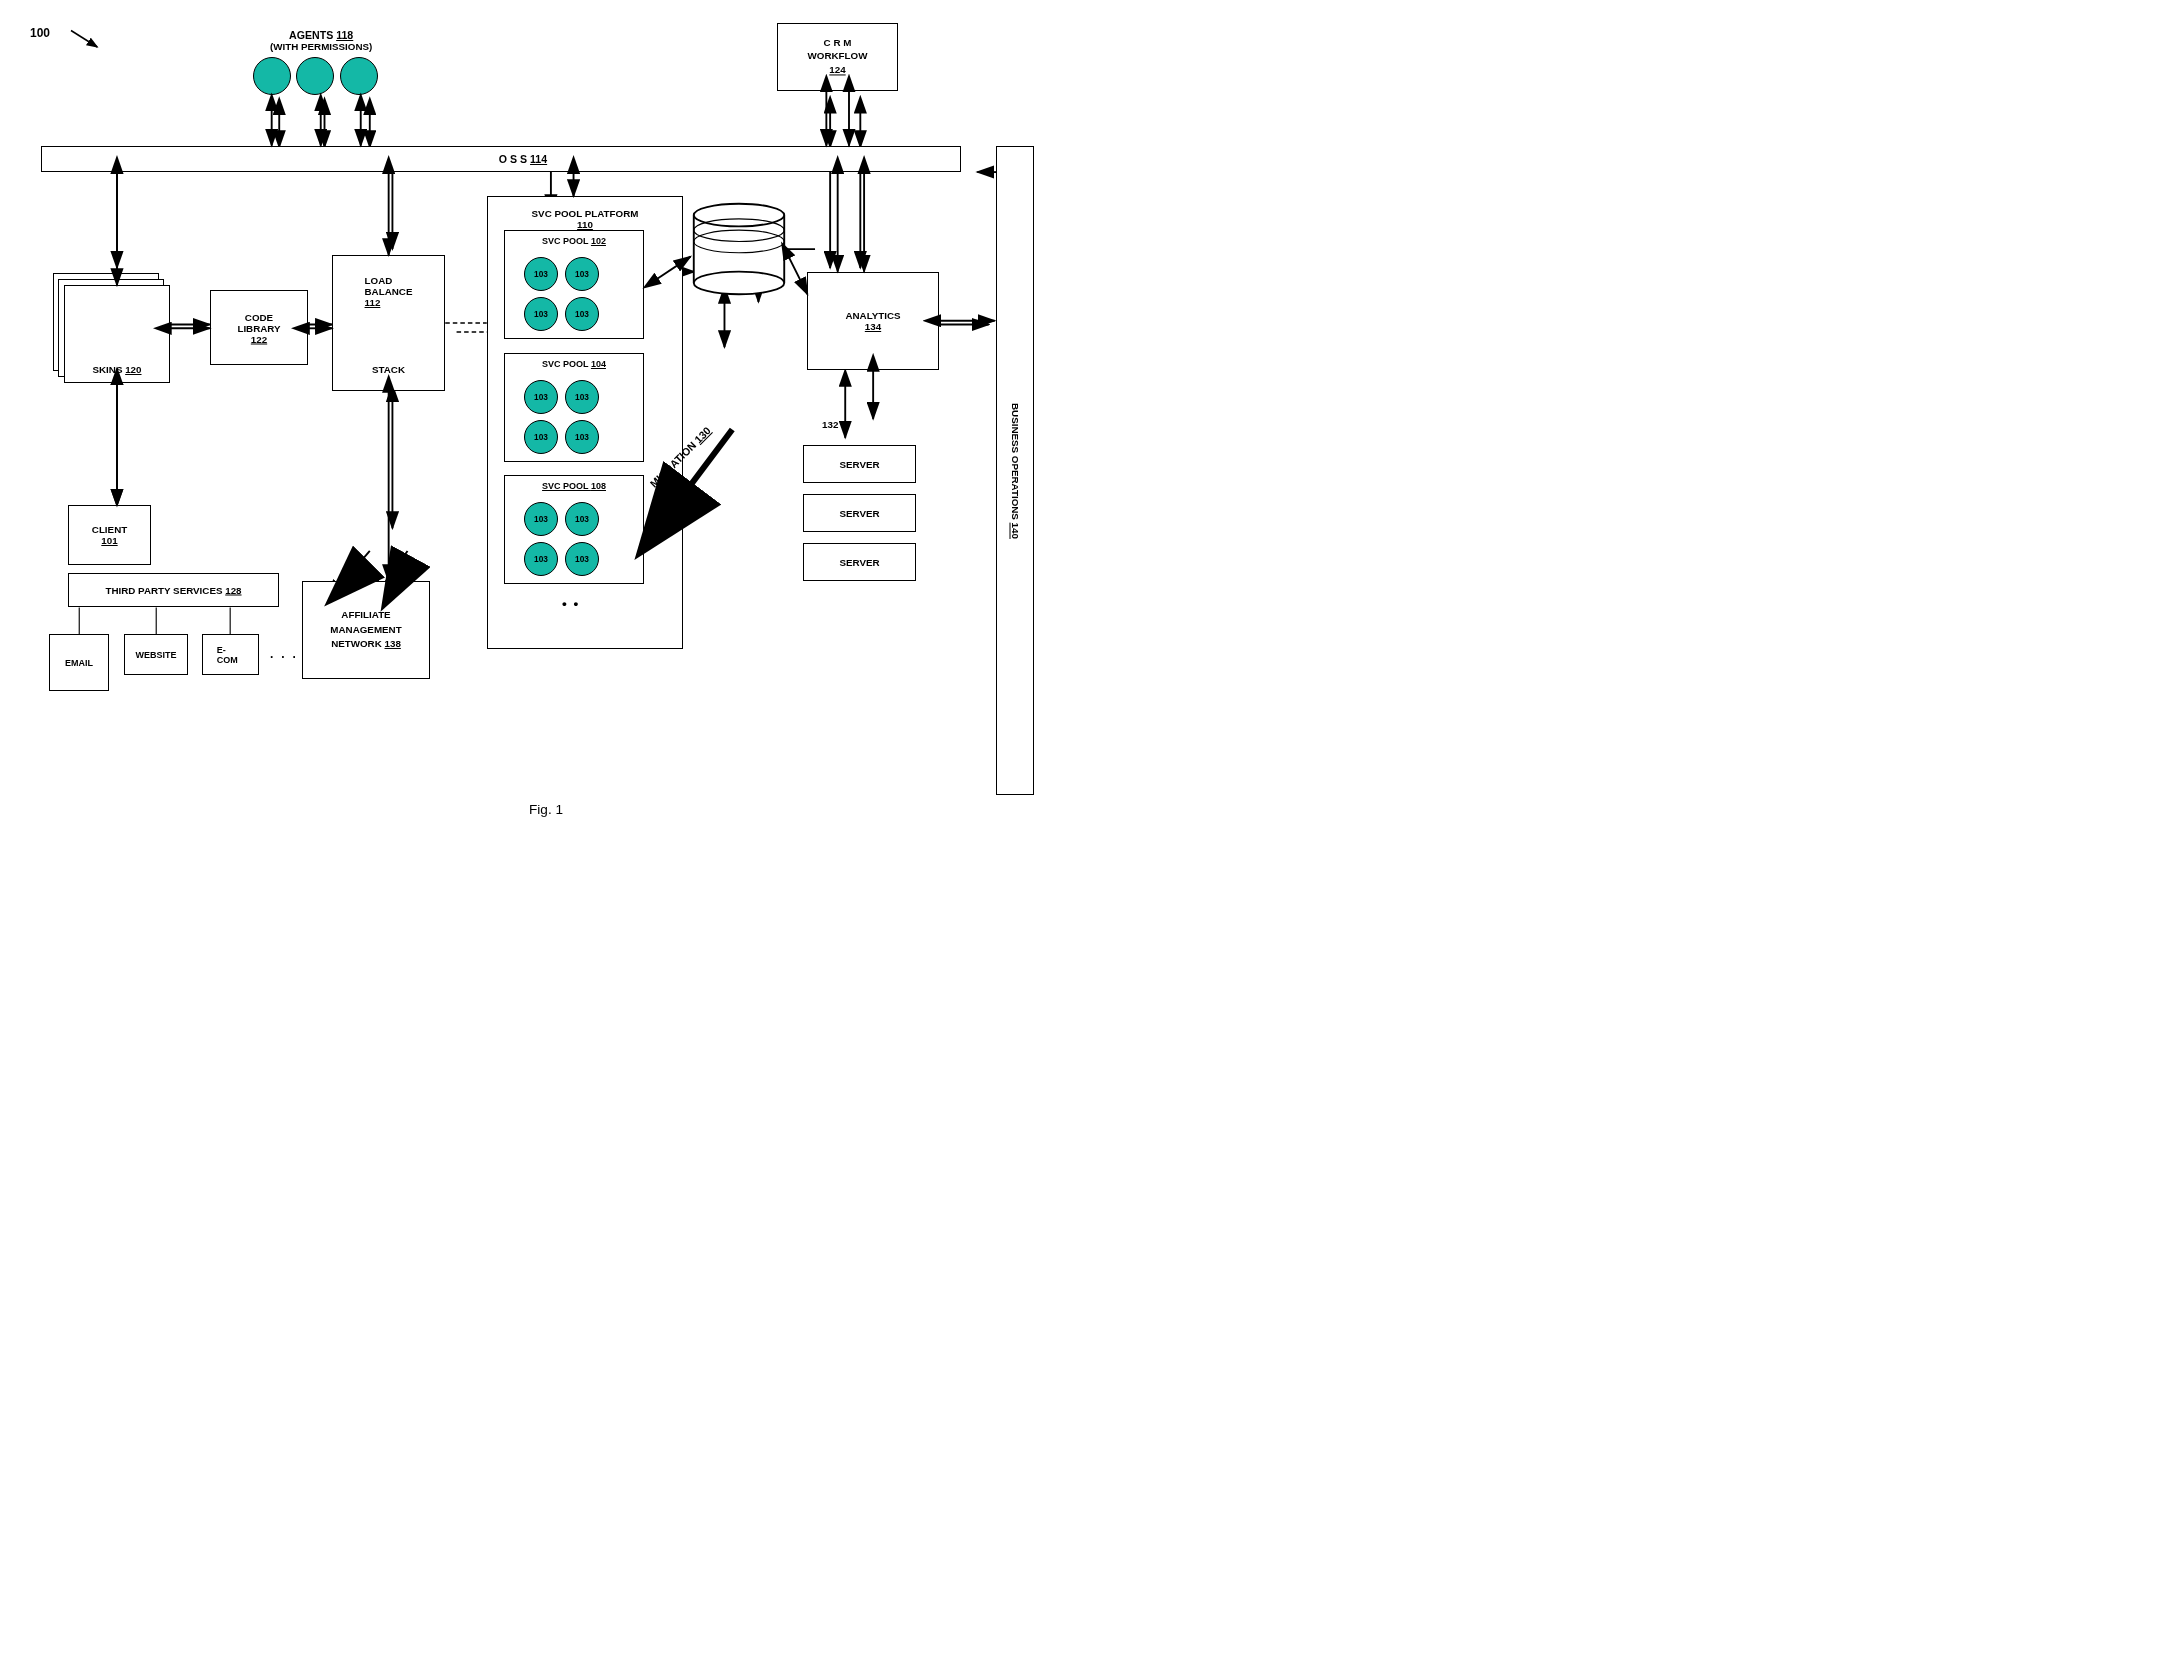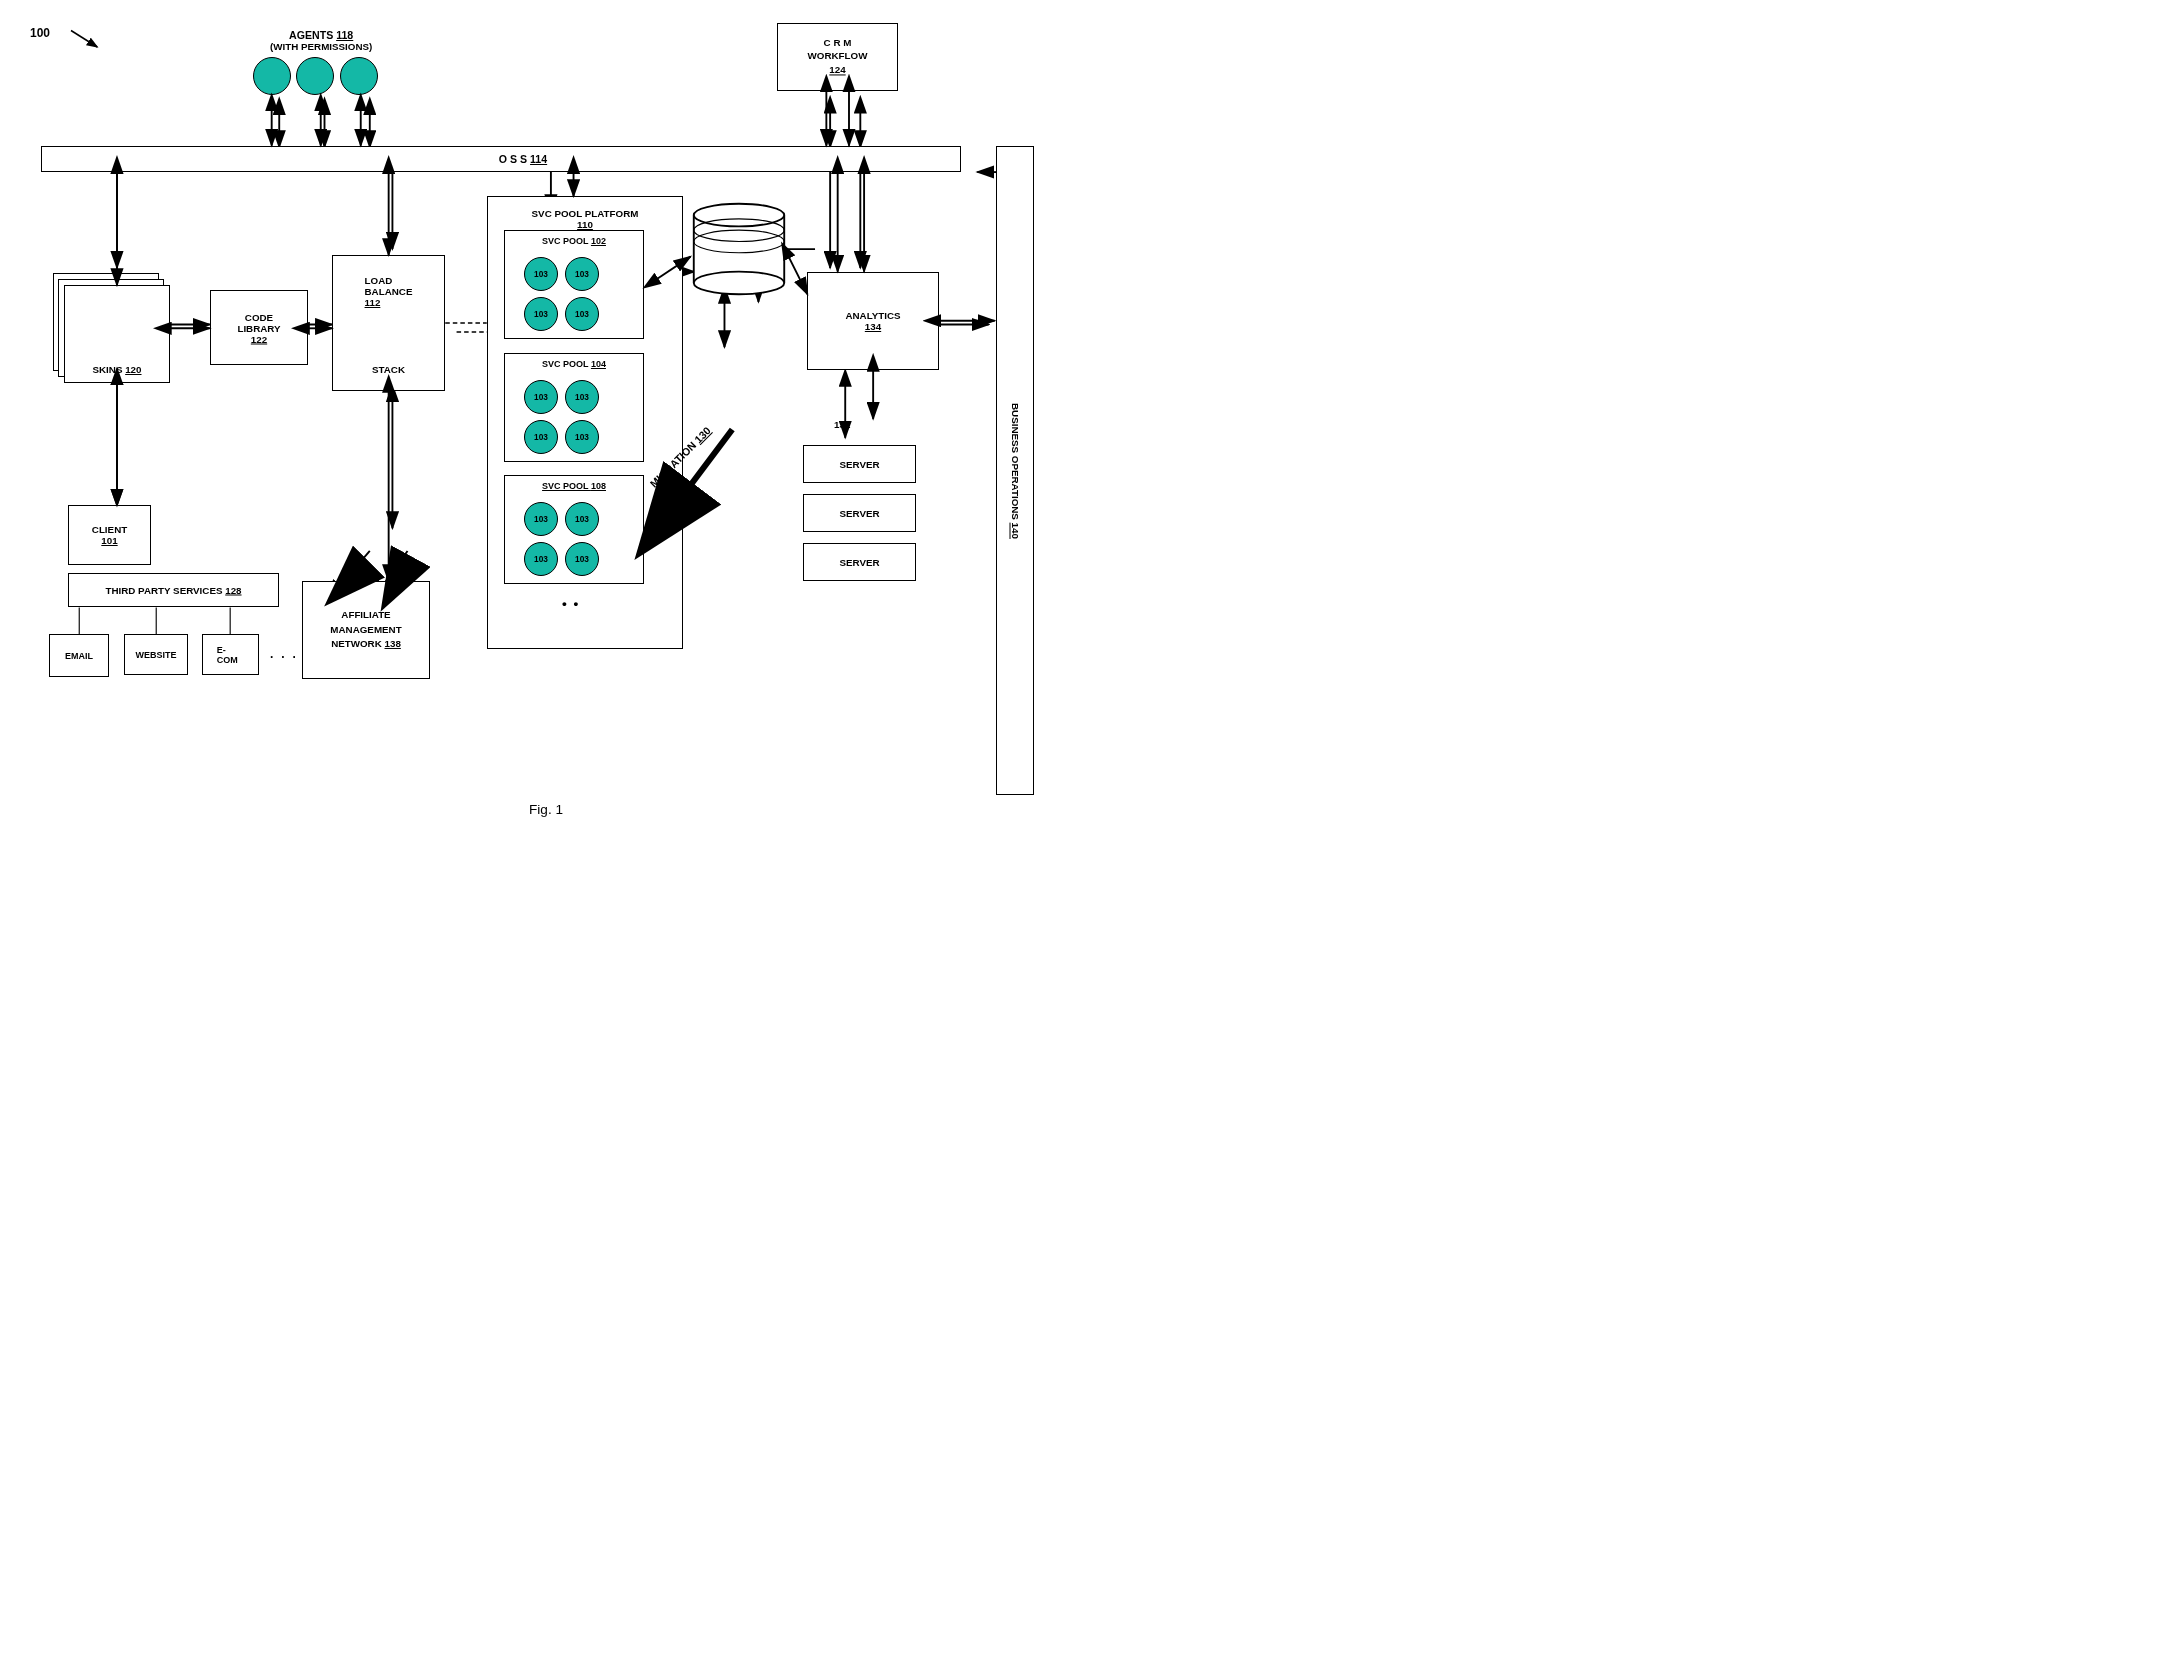--- a/index.html
+++ b/index.html
@@ -235,21 +235,21 @@
     <ellipse cx="65" cy="55" rx="60" ry="15" fill="none" stroke="#000" stroke-width="1.5"></ellipse>
   </svg>
 
   <div class="box" style="width:132px;height:98px;top:272px;left:807px;">
     <div style="position:absolute;top:50%;left:50%;transform:translate(-50%,-50%);font-size:9.8px;font-weight:bold;text-align:center;">
       ANALYTICS<br><span style="text-decoration:underline;">134</span>
     </div>
   </div>
 
   <div style="position:absolute;top:419px;left:822px;font-size:9.8px;font-weight:bold;">
-    <span style="margin-left:12px;">132</span>
+    <span style="">132</span>
   </div>
 
   <div class="box" style="width:113px;height:38px;top:445px;left:803px;">
     <div style="position:absolute;top:50%;left:50%;transform:translate(-50%,-50%);font-size:9.8px;font-weight:bold;">SERVER</div>
   </div>
   <div class="box" style="width:113px;height:38px;top:494px;left:803px;">
     <div style="position:absolute;top:50%;left:50%;transform:translate(-50%,-50%);font-size:9.8px;font-weight:bold;">SERVER</div>
   </div>
   <div class="box" style="width:113px;height:38px;top:543px;left:803px;">
     <div style="position:absolute;top:50%;left:50%;transform:translate(-50%,-50%);font-size:9.8px;font-weight:bold;">SERVER</div>
@@ -283,21 +283,21 @@
       CLIENT<br><span style="text-decoration:underline;">101</span>
     </div>
   </div>
 
   <div class="box" style="width:211px;height:34px;top:573px;left:68px;">
     <div style="position:absolute;top:50%;left:50%;transform:translate(-50%,-50%);font-size:9.8px;font-weight:bold;white-space:nowrap;">
       THIRD PARTY SERVICES <span style="text-decoration:underline;">128</span>
     </div>
   </div>
 
-  <div class="box" style="width:60px;height:43px;top:634px;left:49px;">
+  <div class="box" style="width:60px;height:57px;top:634px;left:49px;">
     <div style="position:absolute;top:50%;left:50%;transform:translate(-50%,-50%);font-size:9px;font-weight:bold;">EMAIL</div>
   </div>
 
   <div class="box" style="width:64px;height:41px;top:634px;left:124px;">
     <div style="position:absolute;top:50%;left:50%;transform:translate(-50%,-50%);font-size:9px;font-weight:bold;">WEBSITE</div>
   </div>
 
   <div class="box" style="width:57px;height:41px;top:634px;left:202px;">
     <div style="position:absolute;top:50%;left:50%;transform:translate(-50%,-50%);font-size:9px;font-weight:bold;">E-COM</div>
   </div>

